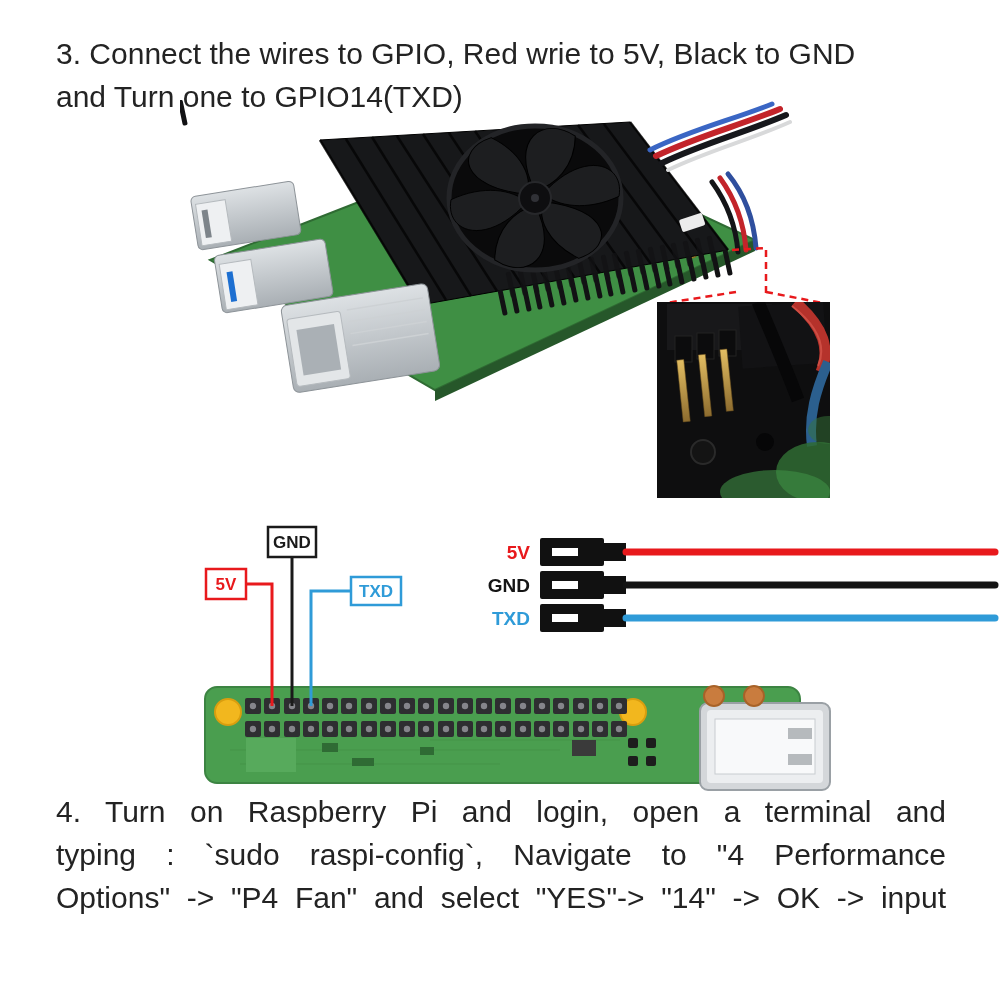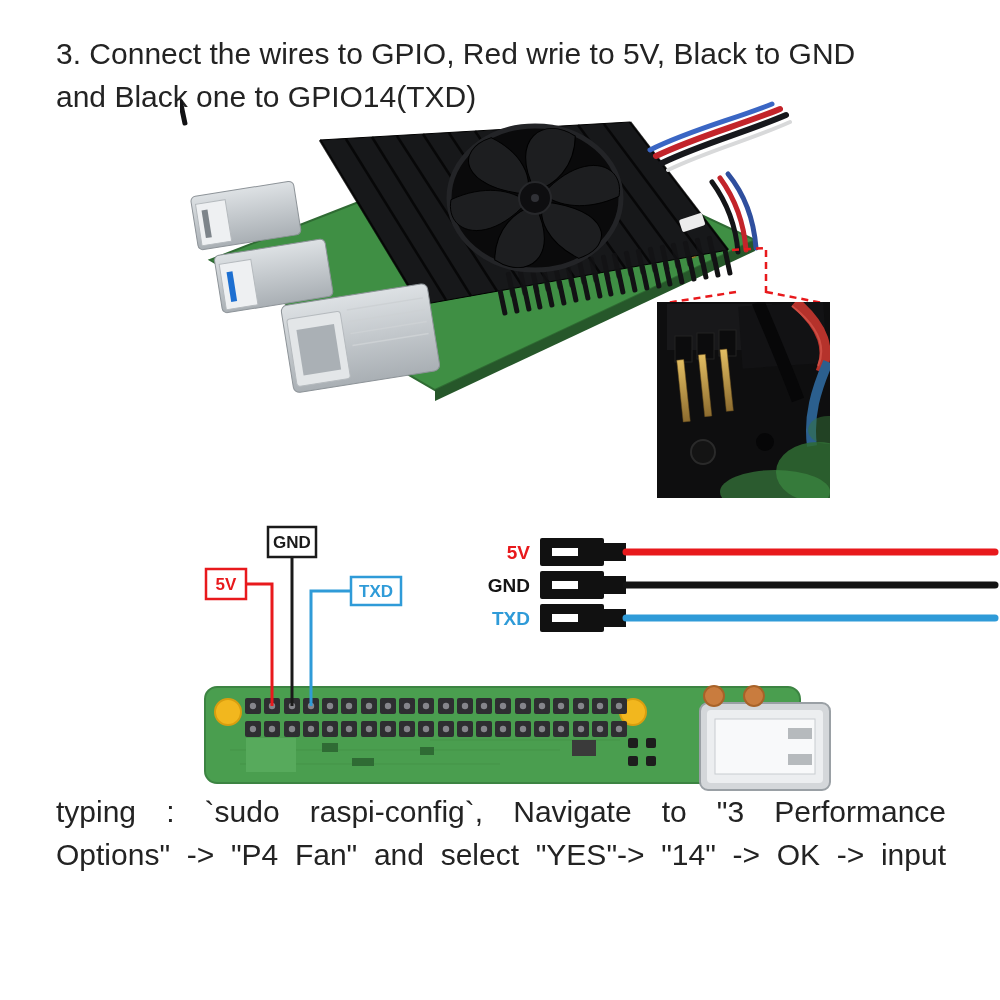--- a/index.html
+++ b/index.html
@@ -13,21 +13,21 @@
   .layer{position:absolute;}
   svg text{font-family:"Liberation Sans","DejaVu Sans",sans-serif;}
 </style>
 </head>
 <body>
 
 <div class="canvas">
 
   <div class="step-text" id="step3">
     <div class="lline">3. Connect the wires to GPIO, Red wrie to 5V, Black to GND</div>
-    <div class="lline">and Black one to GPIO14(TXD)</div>
+    <div class="lline">and Turn one to GPIO14(TXD)</div>
   </div>
 
   <svg class="layer" style="left:180px;top:100px;" width="660" height="400" viewBox="0 0 660 400">
     <defs>
       <linearGradient id="silverGrad" x1="0" y1="0" x2="0" y2="1">
         <stop offset="0" stop-color="#dde1e4"></stop>
           <stop offset="1" stop-color="#a9afb4"></stop>
       </linearGradient>
       <linearGradient id="goldGrad" x1="0" y1="0" x2="0" y2="1">
         <stop offset="0" stop-color="#e2bd62"></stop>
@@ -307,17 +307,18 @@
     <g>
       <text x="530" y="125" text-anchor="end" font-size="19" font-weight="bold" fill="#2f9bd8">TXD</text>
       <rect x="540" y="104" width="64" height="28" rx="2" fill="#111"></rect>
       <rect x="552" y="114" width="26" height="8" fill="#ffffff"></rect>
       <rect x="604" y="109" width="22" height="18" fill="#111"></rect>
       <line x1="626" y1="118" x2="995" y2="118" stroke="#2f9bd8" stroke-width="7" stroke-linecap="round"></line>
     </g>
   </svg>
 
   <div class="step-text" id="step4">
-    <div class="jline">typing : `sudo raspi-config`, Navigate to "3 Performance</div>
+    <div class="jline">4. Turn on Raspberry Pi and login, open a terminal and</div>
+    <div class="jline">typing : `sudo raspi-config`, Navigate to "4 Performance</div>
     <div class="jline">Options" -&gt; "P4 Fan" and select "YES"-&gt; "14" -&gt; OK -&gt; input</div>
   </div>
 
 </div>
 
 </body></html>

